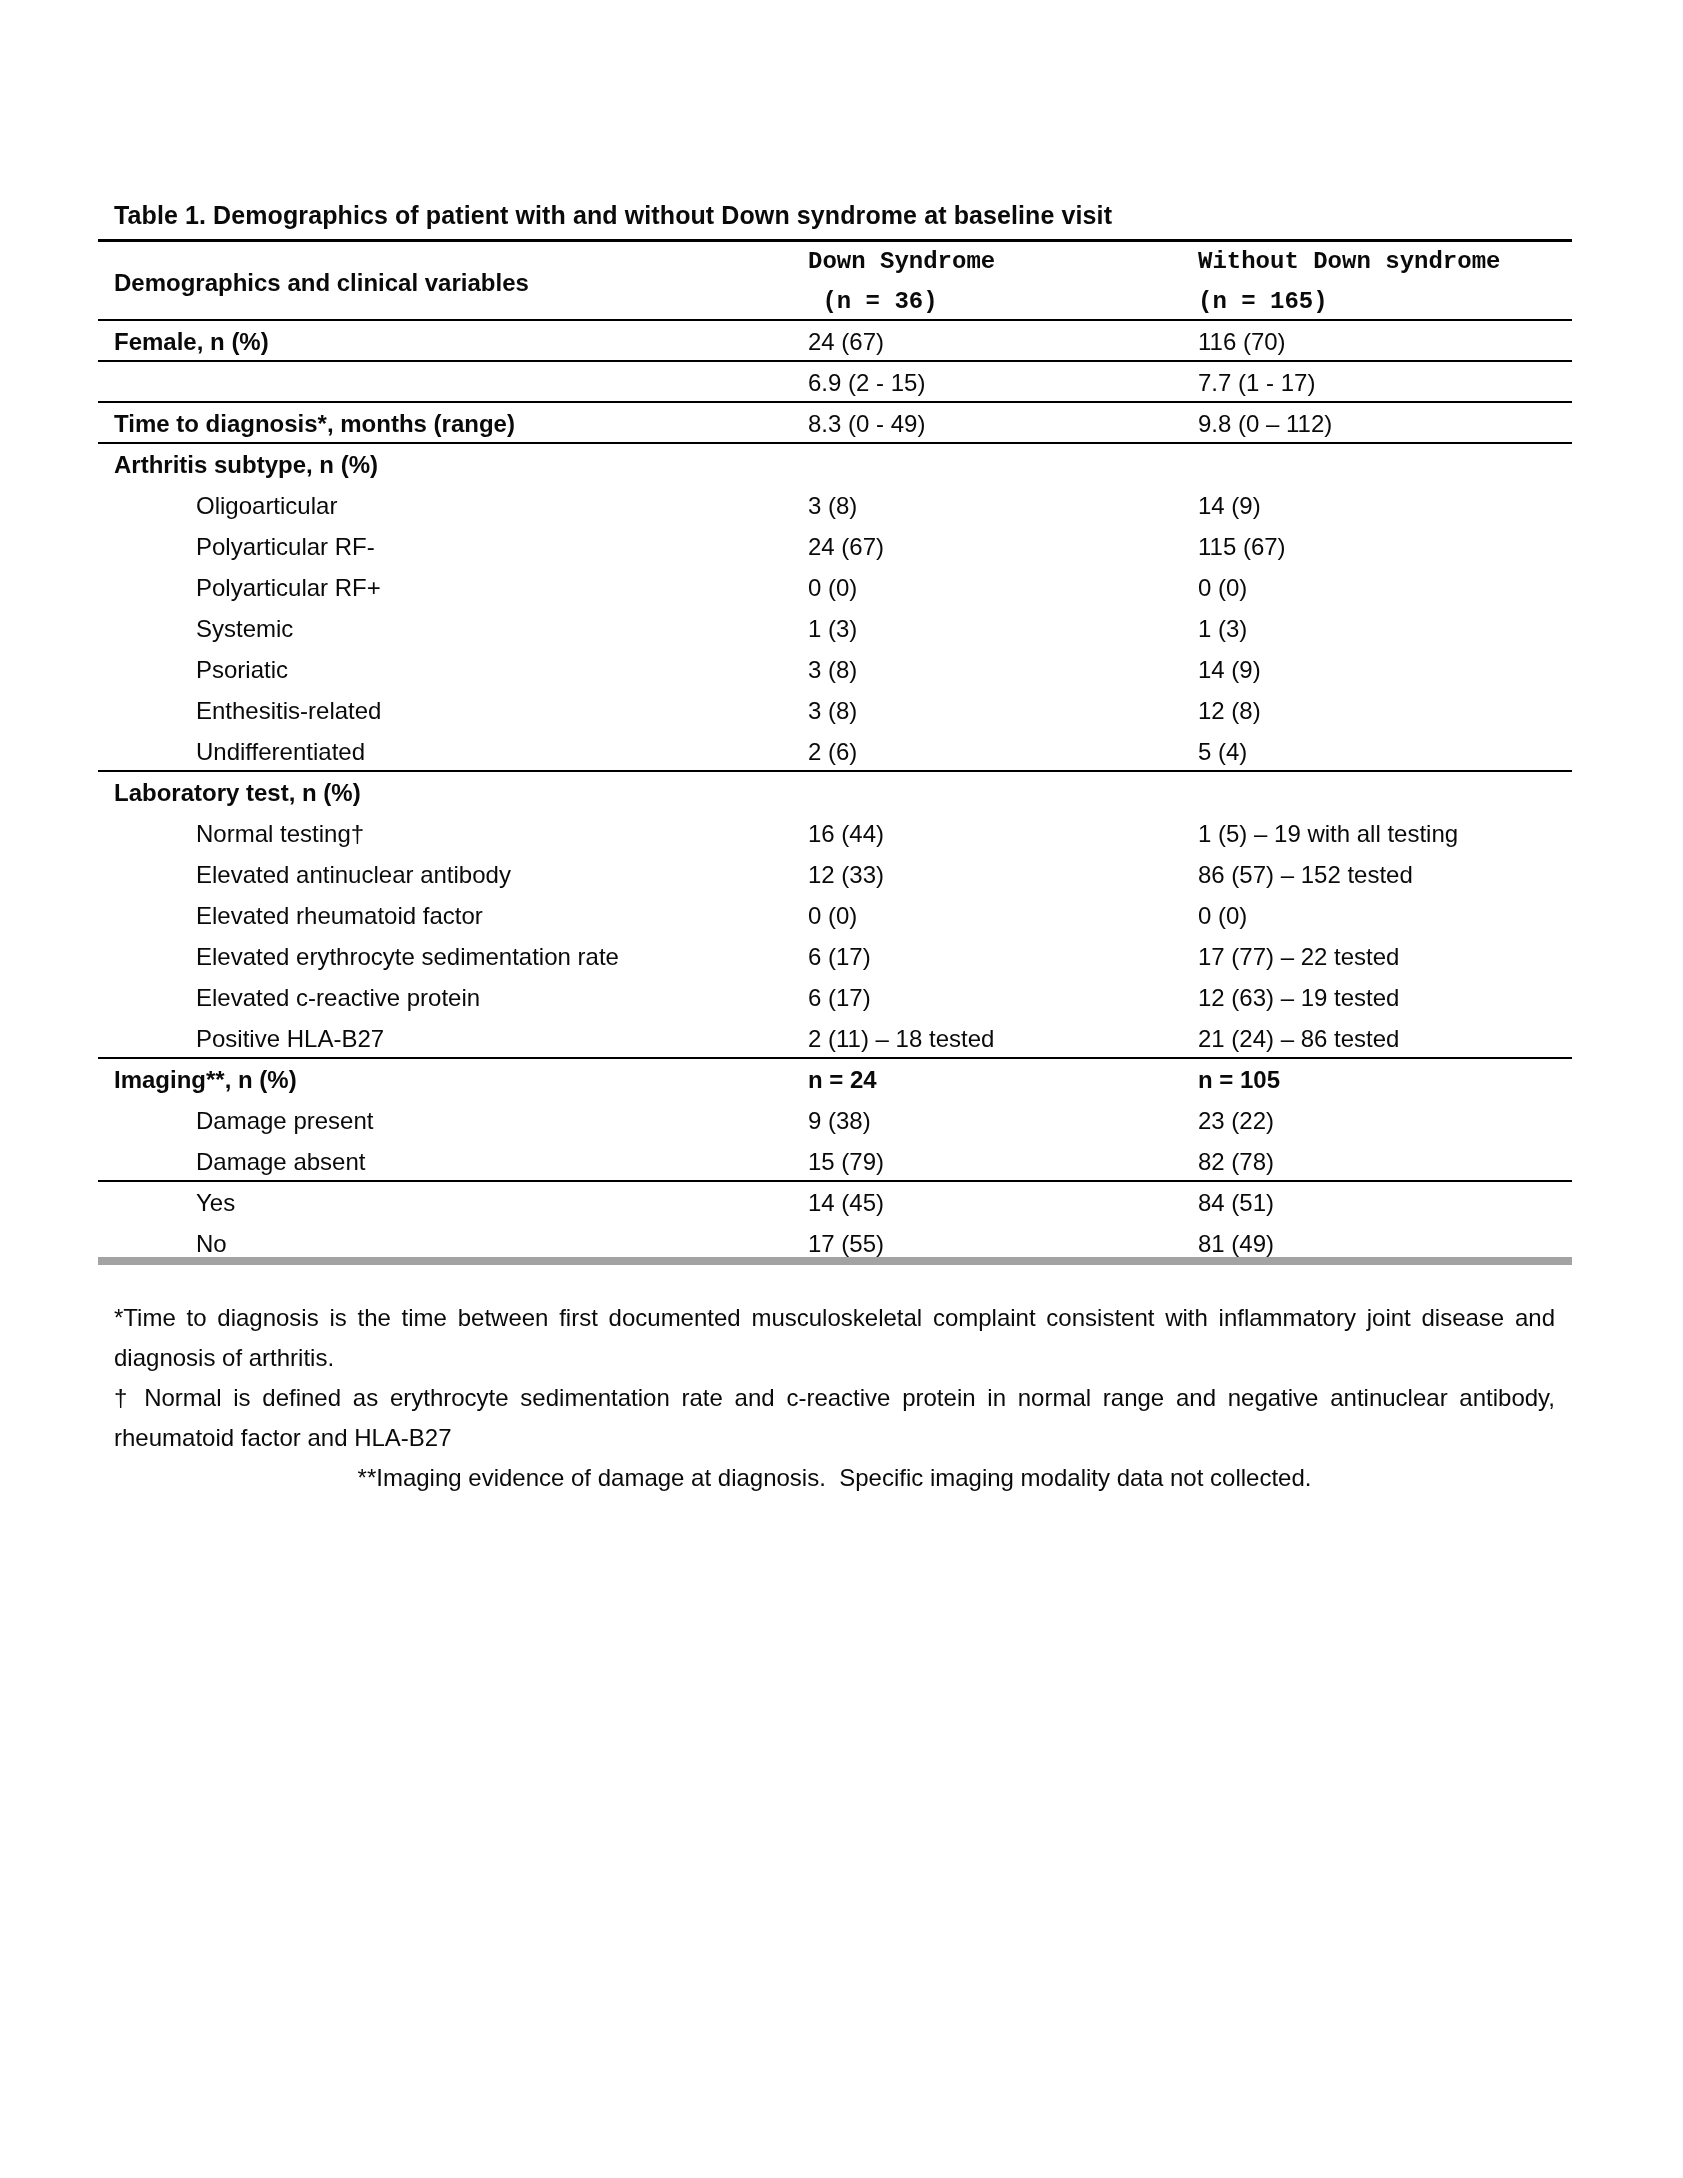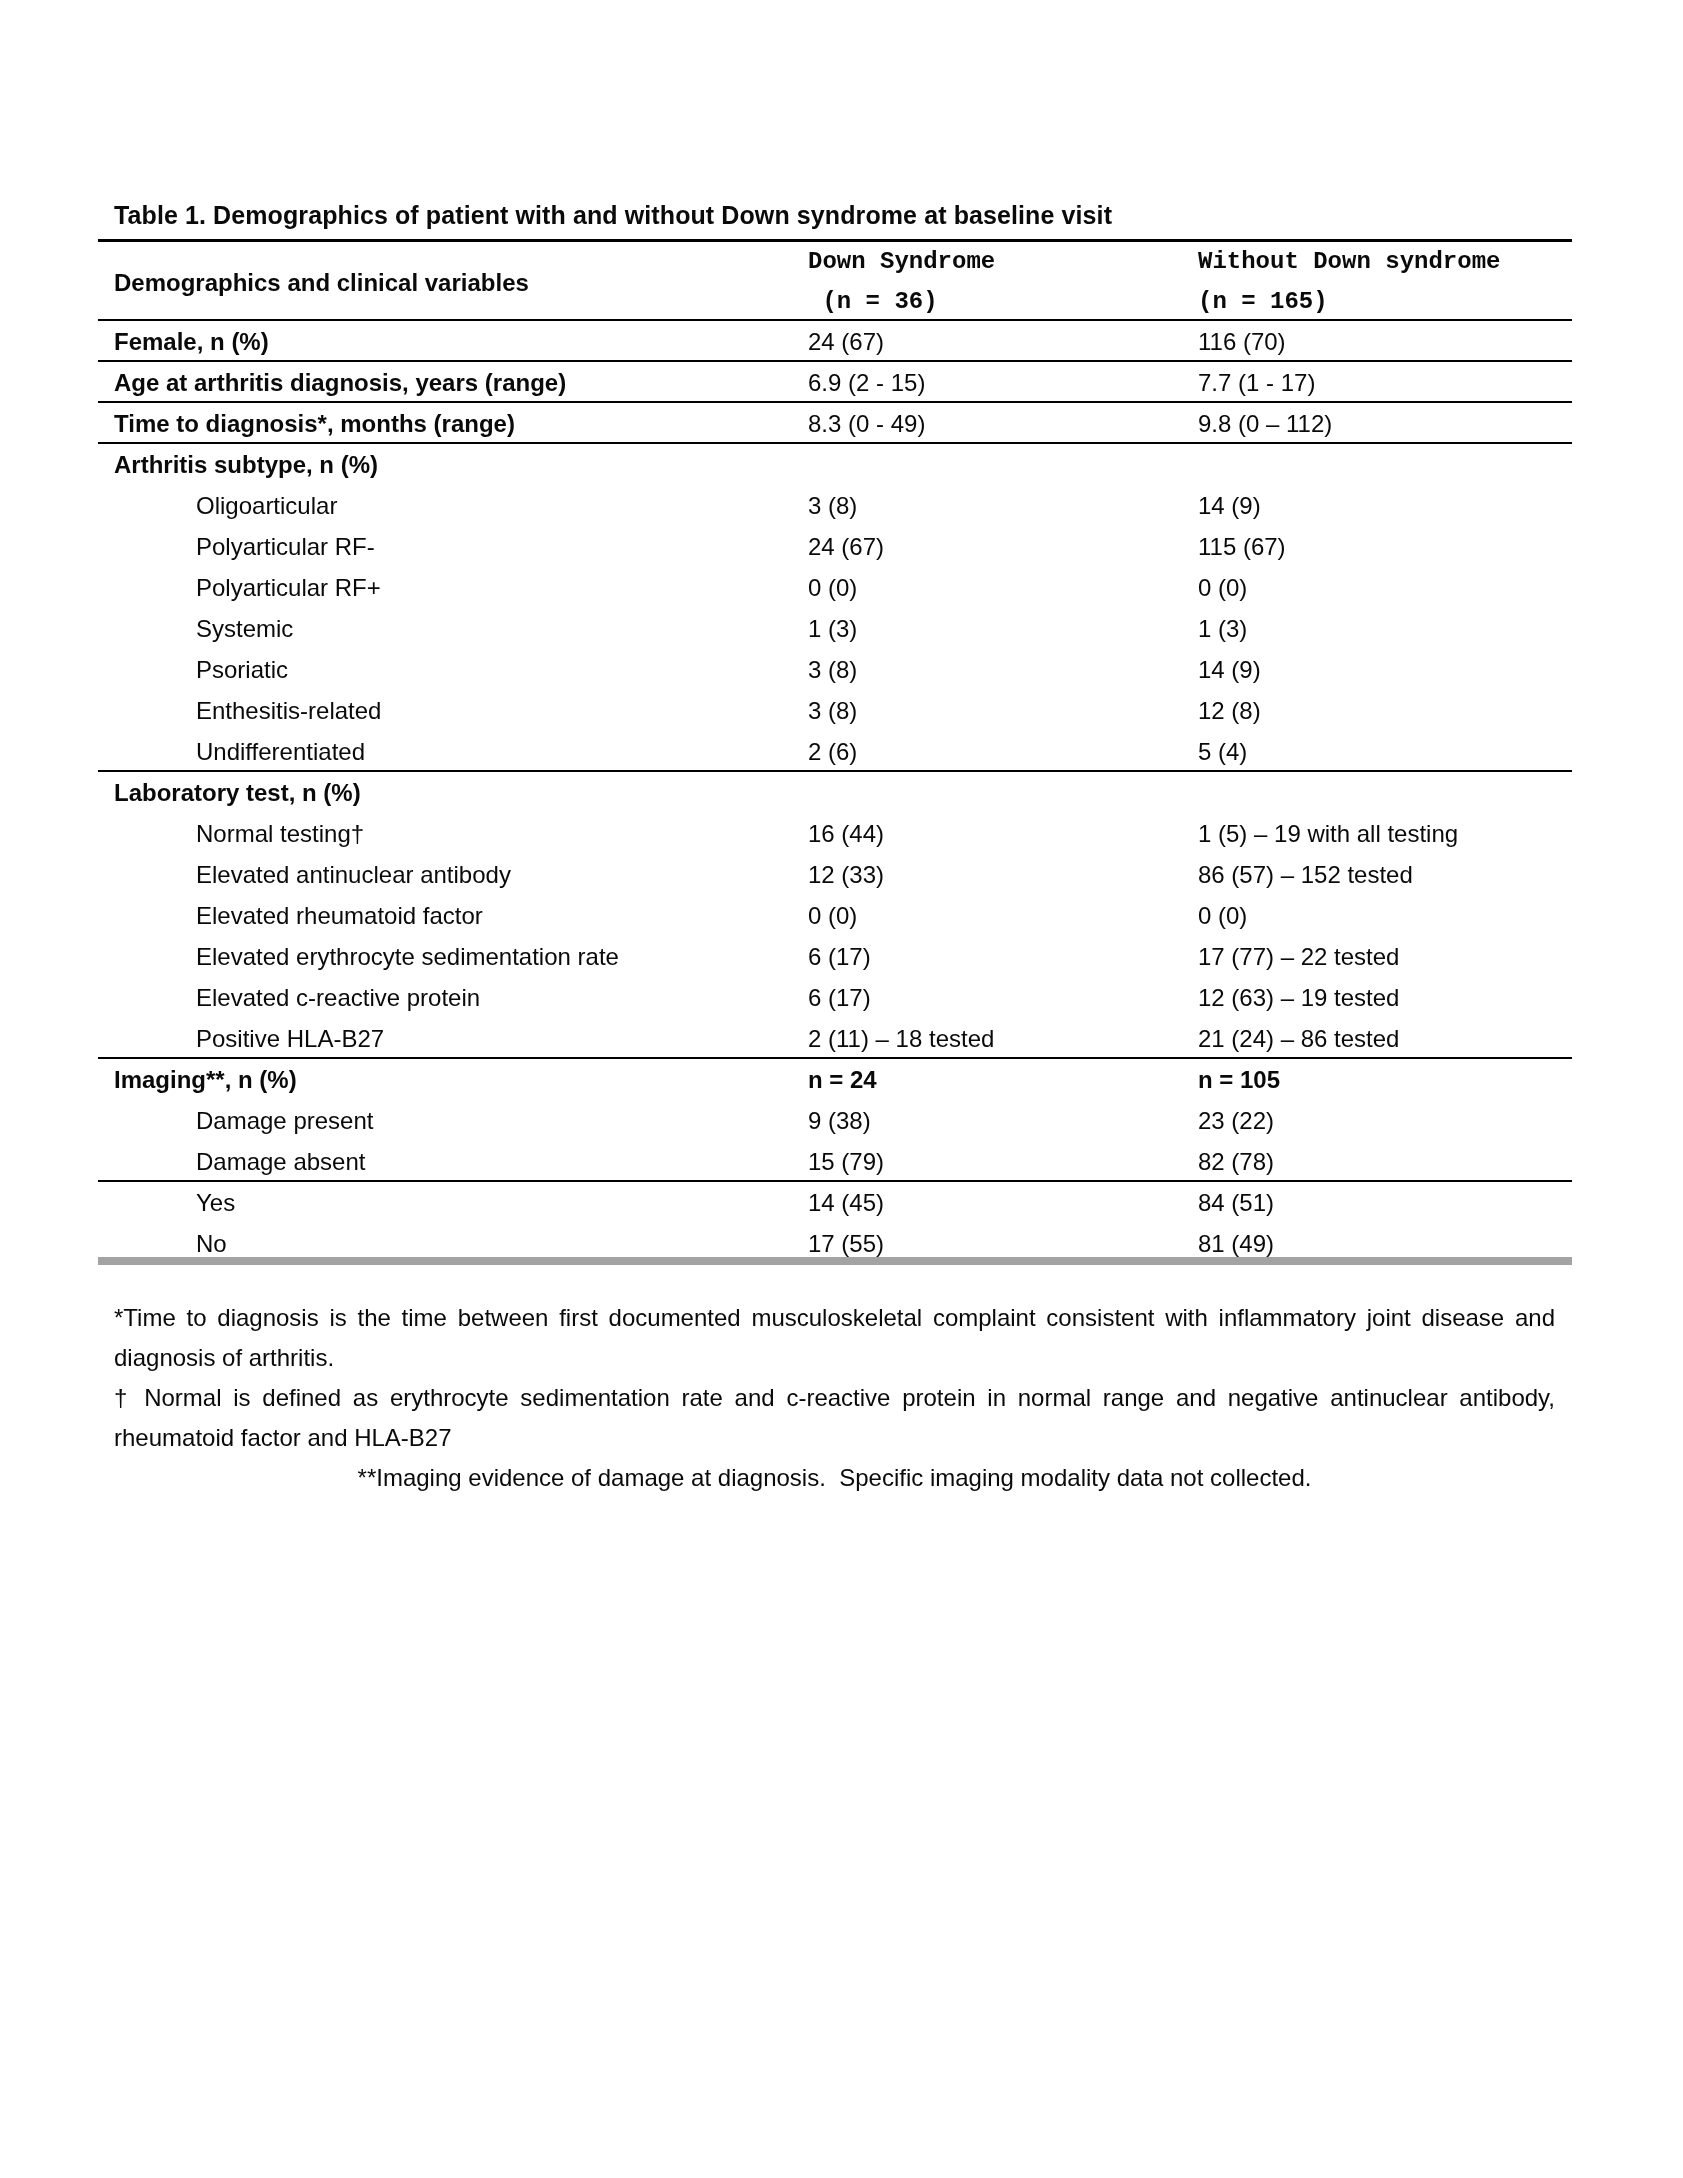--- a/index.html
+++ b/index.html
@@ -59,21 +59,20 @@
       </div>
     </div>
 
     <div class="row rule-bottom">
       <div class="cell c1 bold">Female, n (%)</div>
       <div class="cell c2">24 (67)</div>
       <div class="cell c3">116 (70)</div>
     </div>
 
     <div class="row rule-bottom">
-      <div class="cell c1 bold">Age at arthritis diagnosis, years (range)</div>
       <div class="cell c2">6.9 (2 - 15)</div>
       <div class="cell c3">7.7 (1 - 17)</div>
     </div>
 
     <div class="row rule-bottom">
       <div class="cell c1 bold">Time to diagnosis*, months (range)</div>
       <div class="cell c2">8.3 (0 - 49)</div>
       <div class="cell c3">9.8 (0 – 112)</div>
     </div>
 

